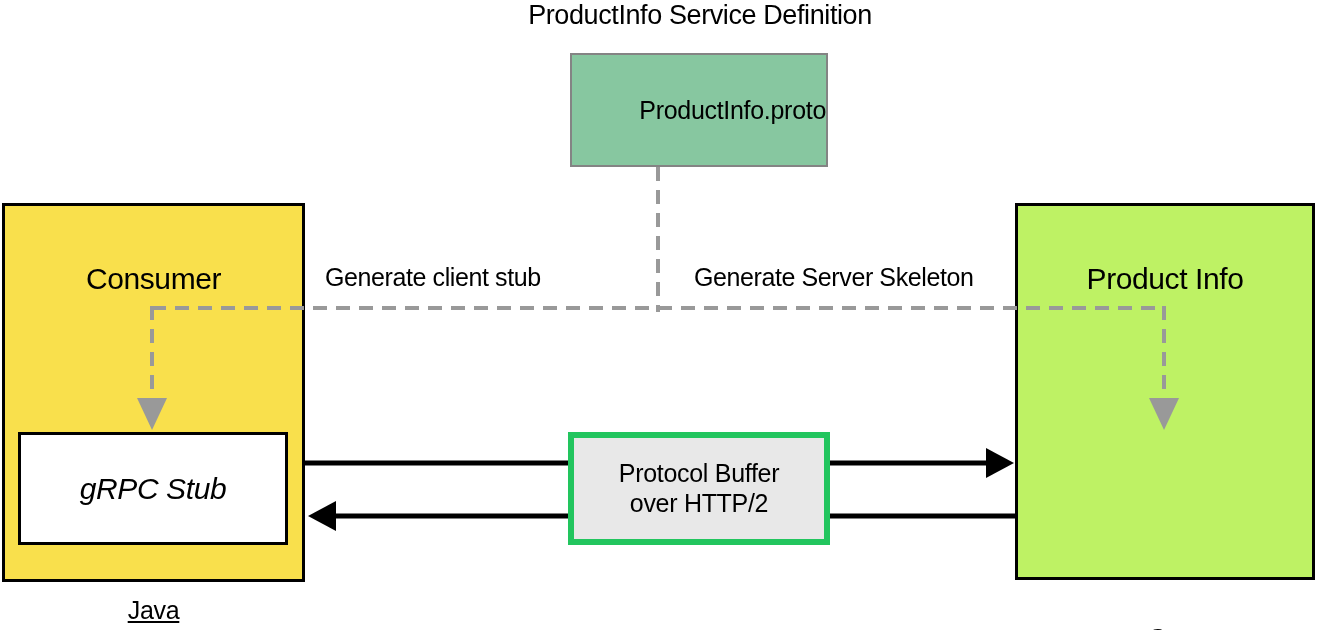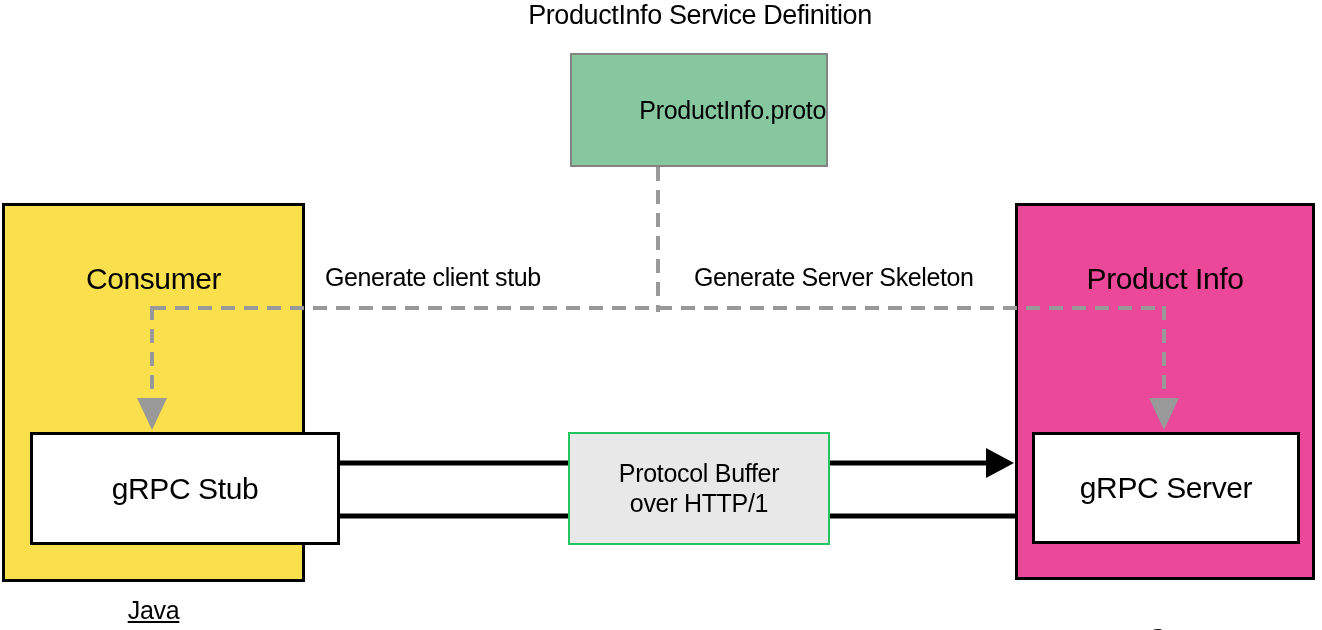--- a/index.html
+++ b/index.html
@@ -51,21 +51,21 @@
     height: 379px;
     background: #F9E04C;
     border: 3px solid #000000;
     z-index: 1;
   }
   .box-product {
     left: 1015px;
     top: 203px;
     width: 300px;
     height: 377px;
-    background: #ec4899;
+    background: #bef264;
     border: 3px solid #000000;
     z-index: 1;
   }
   .box-heading {
     position: absolute;
     left: 0;
     right: 0;
     top: 36px;
     text-align: center;
     font-size: 30px;
@@ -84,38 +84,39 @@
     border: 3px solid #000000;
     display: flex;
     align-items: center;
     justify-content: center;
     font-size: 30px;
     letter-spacing: -0.4px;
     z-index: 3;
     white-space: nowrap;
   }
   .box-stub {
-    left: 30px;
+    left: 18px;
     top: 432px;
-    width: 310px;
+    width: 270px;
     height: 113px;
+    font-style: italic;
   }
   .box-server {
     left: 1032px;
     top: 432px;
     width: 268px;
     height: 112px;
   }
   .box-transport {
     left: 568px;
     top: 432px;
     width: 262px;
     height: 113px;
     background: #E8E8E8;
-    border: 2px solid #22c55e;
+    border: 6px solid #22c55e;
     display: flex;
     flex-direction: column;
     align-items: center;
     justify-content: center;
     font-size: 25px;
     letter-spacing: -0.3px;
     line-height: 1.17;
     z-index: 3;
   }
   .edge-label {
@@ -168,27 +169,24 @@
     <path d="M305 463 H988" stroke="#000000" stroke-width="5" fill="none"></path>
     <polygon points="986,448 986,478 1014,463" fill="#000000"></polygon>
     <path d="M1016 516 H334" stroke="#000000" stroke-width="5" fill="none"></path>
     <polygon points="336,501 336,531 308,516" fill="#000000"></polygon>
   </svg>
 
   <div class="box box-inner box-stub">
     <span>gRPC Stub</span>
   </div>
 
-  <div class="box box-inner box-server">
-    <span>gRPC Server</span>
-  </div>
 
   <div class="box box-transport">
     <span>Protocol Buffer</span>
-    <span>over HTTP/1</span>
+    <span>over HTTP/2</span>
   </div>
 
   <div class="edge-label edge-label-server">Generate Server Skeleton</div>
   <div class="edge-label edge-label-client">Generate client stub</div>
 
   <div class="platform-label platform-java">Java</div>
   <div class="platform-label platform-go">Go</div>
 
 </div>
 

